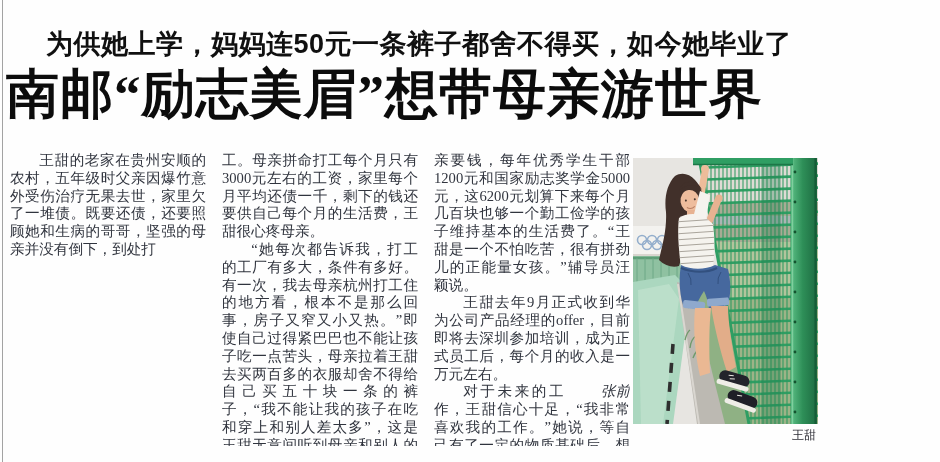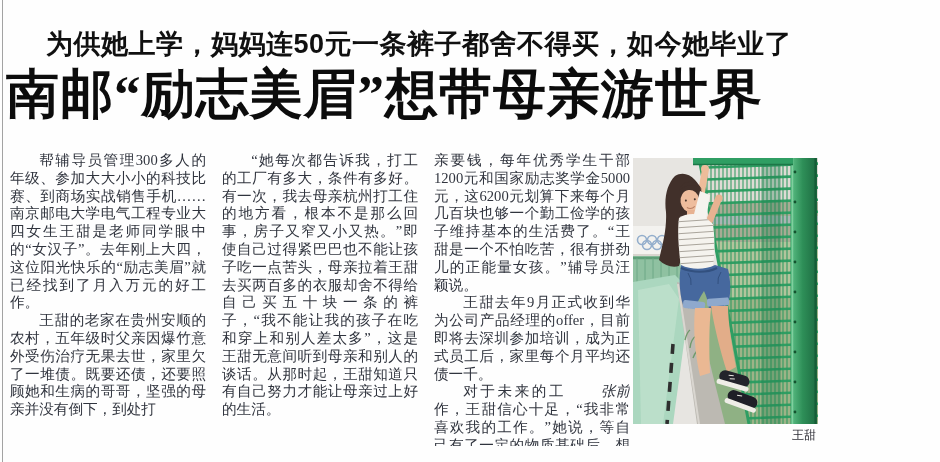--- a/index.html
+++ b/index.html
@@ -43,32 +43,32 @@
 </head>
 <body>
 
 <div class="page-rule"></div>
 
 <div class="kicker">为供她上学，妈妈连50元一条裤子都舍不得买，如今她毕业了</div>
 
 <div class="headline">南邮“励志美眉”想带母亲游世界</div>
 
 <div class="col col-1">
-  <p class="para indent">帮辅导员管理300多人的年级、参加大大小小的科技比赛、到商场实战销售手机……南京邮电大学电气工程专业大四女生王甜是老师同学眼中的“女汉子”。去年刚上大四，这位阳光快乐的“励志美眉”就已经找到了月入万元的好工作。</p>
   <p class="para indent">王甜的老家在贵州安顺的农村，五年级时父亲因爆竹意外受伤治疗无果去世，家里欠了一堆债。既要还债，还要照顾她和生病的哥哥，坚强的母亲并没有倒下，到处打</p>
 </div>
 
 <div class="col col-2">
+  <p class="para">工。母亲拼命打工每个月只有3000元左右的工资，家里每个月平均还债一千，剩下的钱还要供自己每个月的生活费，王甜很心疼母亲。</p>
   <p class="para indent">“她每次都告诉我，打工的工厂有多大，条件有多好。有一次，我去母亲杭州打工住的地方看，根本不是那么回事，房子又窄又小又热。”即使自己过得紧巴巴也不能让孩子吃一点苦头，母亲拉着王甜去买两百多的衣服却舍不得给自己买五十块一条的裤子，“我不能让我的孩子在吃和穿上和别人差太多”，这是王甜无意间听到母亲和别人的谈话。从那时起，王甜知道只有自己努力才能让母亲过上好的生活。</p>
 
 </div>
 
 <div class="col col-3">
   <p class="para">亲要钱，每年优秀学生干部1200元和国家励志奖学金5000元，这6200元划算下来每个月几百块也够一个勤工俭学的孩子维持基本的生活费了。“王甜是一个不怕吃苦，很有拼劲儿的正能量女孩。”辅导员汪颖说。</p>
-  <p class="para indent">王甜去年9月正式收到华为公司产品经理的offer，目前即将去深圳参加培训，成为正式员工后，家里每个月平均还债一千。</p>
+  <p class="para indent">王甜去年9月正式收到华为公司产品经理的offer，目前即将去深圳参加培训，成为正式员工后，每个月的收入是一万元左右。</p>
   <p class="para indent"><span class="byline">张前</span><span>对于未来的工作，王甜信心十足，“我非常喜欢我的工作。”她说，等自己有了一定的物质基础后，想要带母亲到其他城市、国家多走一走，“世界那么大，我想带母亲一起看一看。”</span></p>
 </div>
 
 <div class="photo-wrap">
   <svg width="185" height="266" viewBox="0 0 185 266" xmlns="http://www.w3.org/2000/svg">
     <defs>
       <linearGradient id="poleGrad" x1="0" y1="0" x2="1" y2="0">
         <stop offset="0" stop-color="#5bbd84"></stop>
         <stop offset="0.45" stop-color="#2e8f58"></stop>
         <stop offset="1" stop-color="#1d6b41"></stop>

